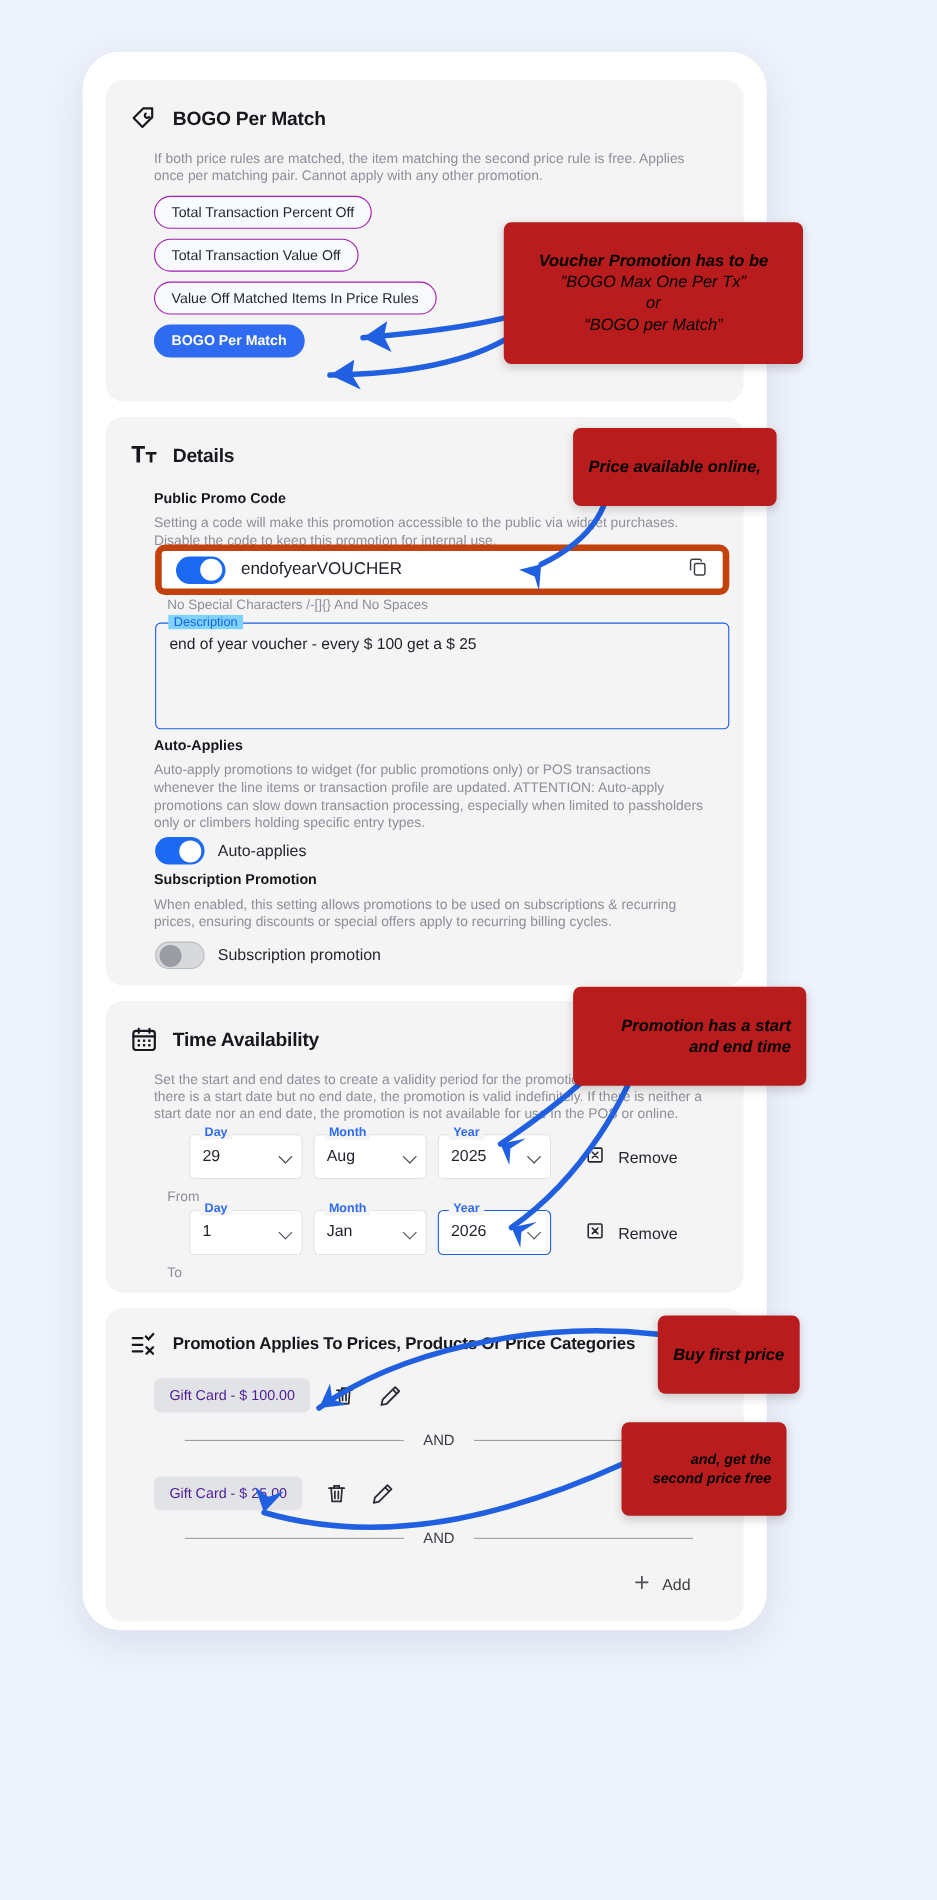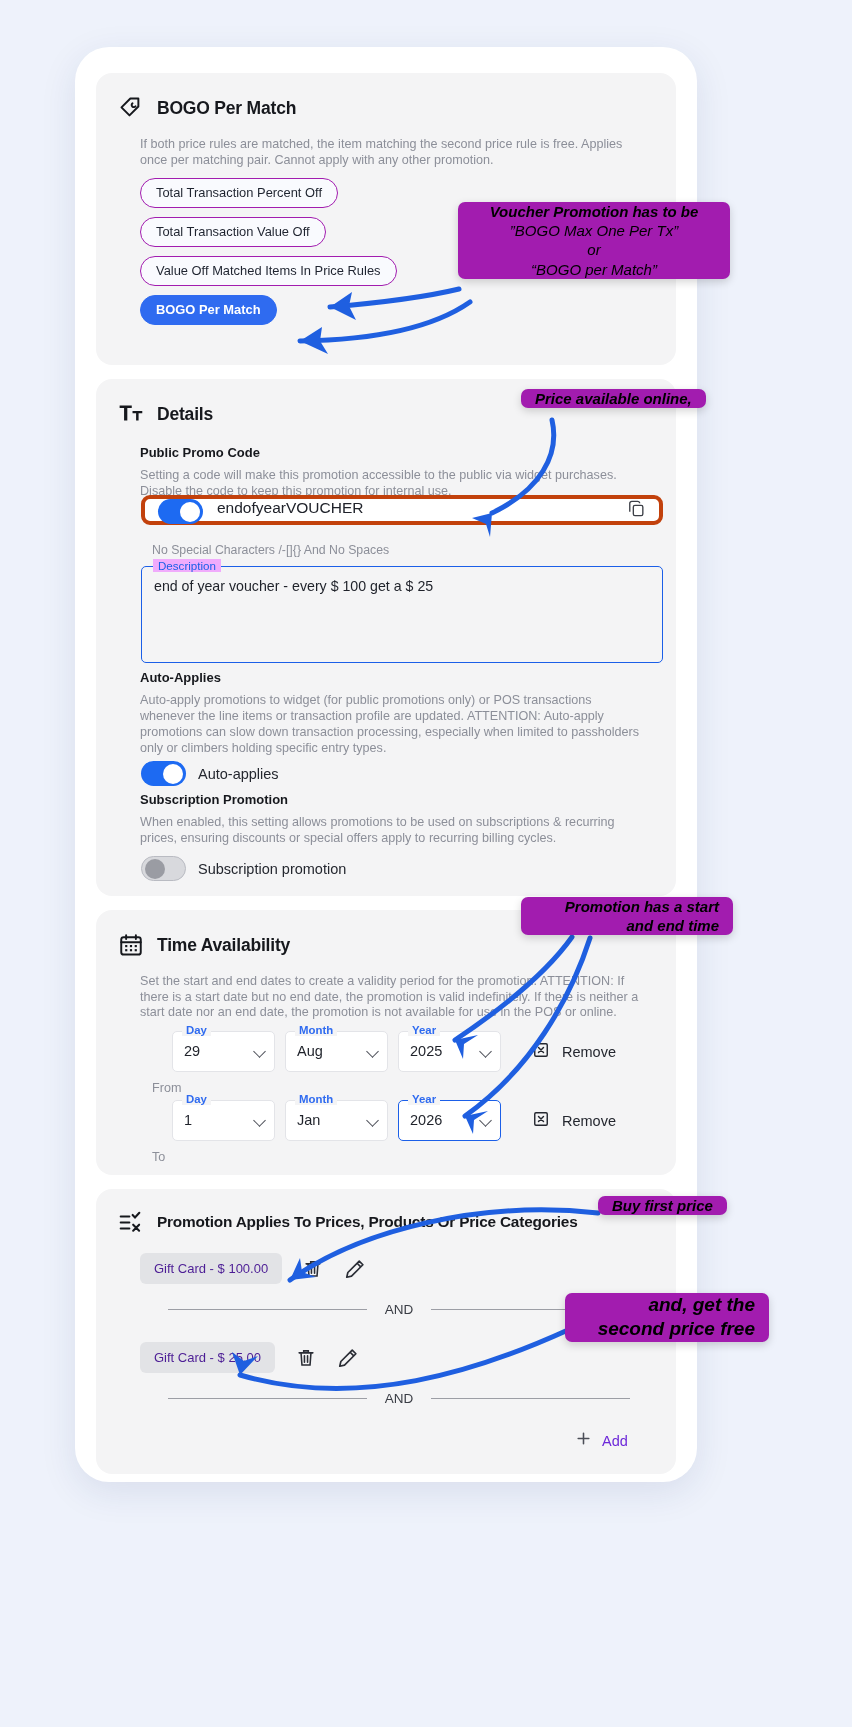--- a/index.html
+++ b/index.html
@@ -80,25 +80,25 @@
     font-size: 13px; font-weight: bold; color: #16181d;
     padding-left: 44px; margin-top: 18px;
   }
   .sub-text {
     color: #8c8f99; font-size: 12.6px; line-height: 1.28;
     padding: 0 28px 0 44px; margin-top: 7px;
   }
 
   .code-box {
     position: absolute; left: 141px; top: 495px;
-    width: 522px; height: 30px;
+    width: 522px; height: 46px;
     background: #ffffff;
-    border: 4px solid #c2410c;
+    border: 6px solid #c2410c;
     border-radius: 9px;
-    display: flex; 
+    display: flex; align-items: center;
     padding: 0 13px;
   }
   .code-text { font-size: 15.5px; color: #20232b; margin-left: 14px; flex:1; }
 
   
   .toggle {
     width: 45px; height: 25px; border-radius: 13px;
     position: relative; flex: none;
     background: #1d6af2;
   }
@@ -118,21 +118,21 @@
   
   .desc-field {
     position: absolute; left: 141px; top: 566px;
     width: 522px; height: 97px;
     border: 1.6px solid #1b5fe8;
     border-radius: 5px;
     padding: 11px 12px;
   }
   .desc-legend {
     position: absolute; left: 11px; top: -8px;
-    background: #f0abfc;
+    background: #7dd3fc;
     padding: 0 5px;
     font-size: 11.6px; color: #1b5fe8;
   }
   .desc-value { font-size: 14.2px; color: #1f222a; }
 
   .toggle-row {
     position: absolute; display: flex; align-items: center; gap: 12px;
   }
   .toggle-row .lbl { font-size: 14.5px; color: #24272f; }
   #row-autoapplies  { left: 141px; top: 761px; }
@@ -194,41 +194,41 @@
   .and-sep { position: absolute; left: 168px; width: 462px; display: flex; align-items: center; }
   #and-1 { top: 1302px; }
   #and-2 { top: 1391px; }
   .and-line { flex: 1; height: 1px; background: #9c9ea5; }
   .and-text { font-size: 13.5px; color: #3a3d45; padding: 0 18px; }
 
   #add-button {
     position: absolute; left: 575px; top: 1430px;
     display: flex; align-items: center; gap: 10px;
   }
-  #add-button .lbl { font-size: 14.5px; color: #6d28d9; }
+  #add-button .lbl { font-size: 14.5px; color: #404040; }
 
   
   .anno {
     position: absolute;
-    background: #a21caf;
+    background: #b91c1c;
     border-radius: 7px;
     box-shadow: 0 3px 9px rgba(0,0,0,.17);
-    padding: 0 14px;
+    padding: 26px 14px;
     font-style: italic;
     color: #000;
     z-index: 30;
     line-height: 1.28;
   }
   #anno-voucher { left: 458px; top: 202px; width: 272px; font-size: 15px; }
   #anno-voucher .l1 { font-weight: bold; text-align: center; }
   #anno-voucher .l2, #anno-voucher .l3, #anno-voucher .l4 { text-align: center; }
   #anno-price   { left: 521px; top: 389px; font-size: 15px; font-weight: bold; white-space: nowrap; }
   #anno-time    { left: 521px; top: 885px; width: 212px; font-size: 15px; font-weight: bold; text-align: right; margin-top: 12px; }
   #anno-buy     { left: 598px; top: 1196px; font-size: 15px; font-weight: bold; white-space: nowrap; }
-  #anno-get     { left: 565px; top: 1293px; width: 204px; font-size: 19px; font-weight: bold; text-align: right; }
+  #anno-get     { left: 565px; top: 1293px; width: 150px; font-size: 13px; font-weight: bold; text-align: right; }
 
   #arrows { position: absolute; left:0; top:0; width: 852px; height: 1727px; z-index: 25; pointer-events: none; }
 </style>
 </head>
 <body>
 
 <div id="app-shell"></div>
 
 <div class="card" id="card-bogo">
   <div class="card-head">

